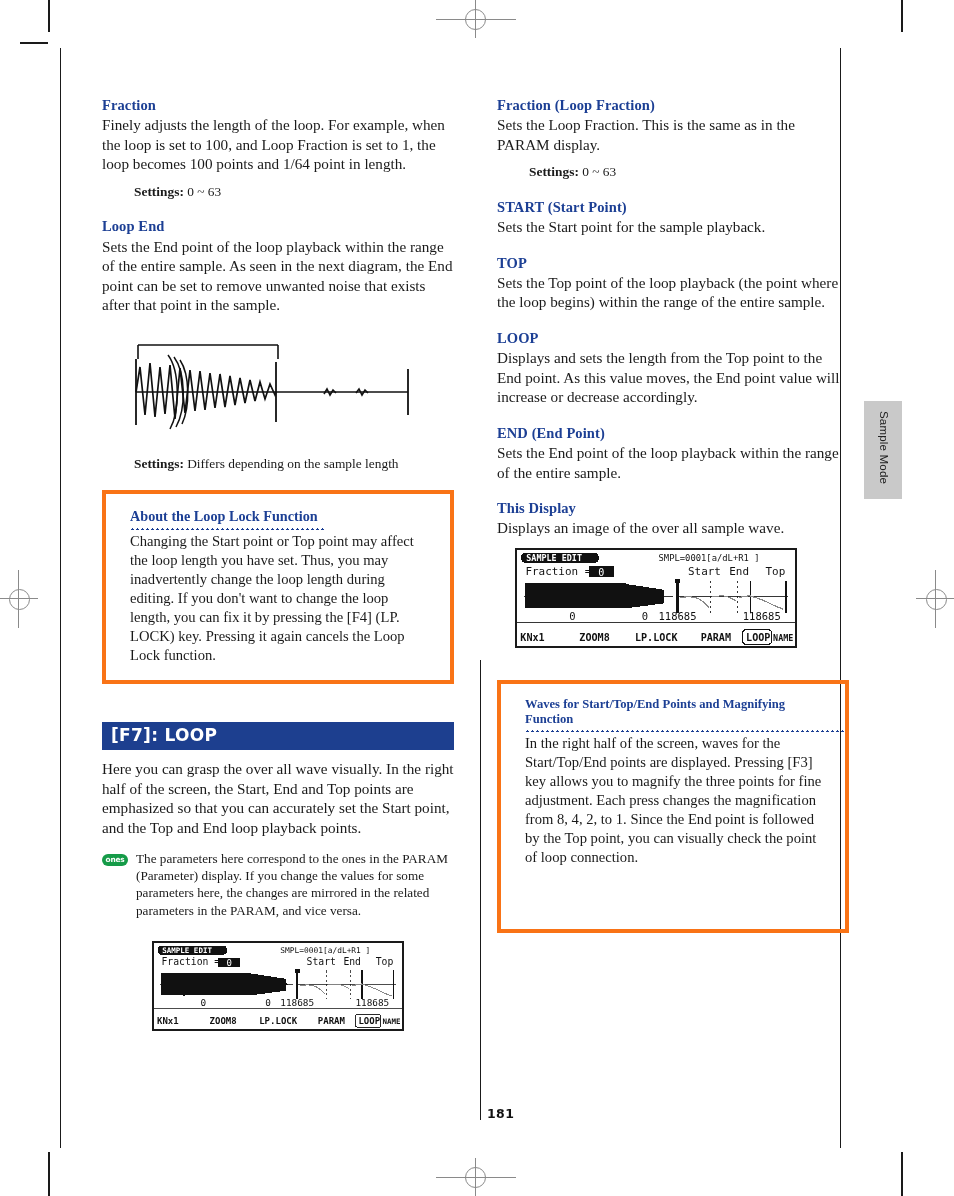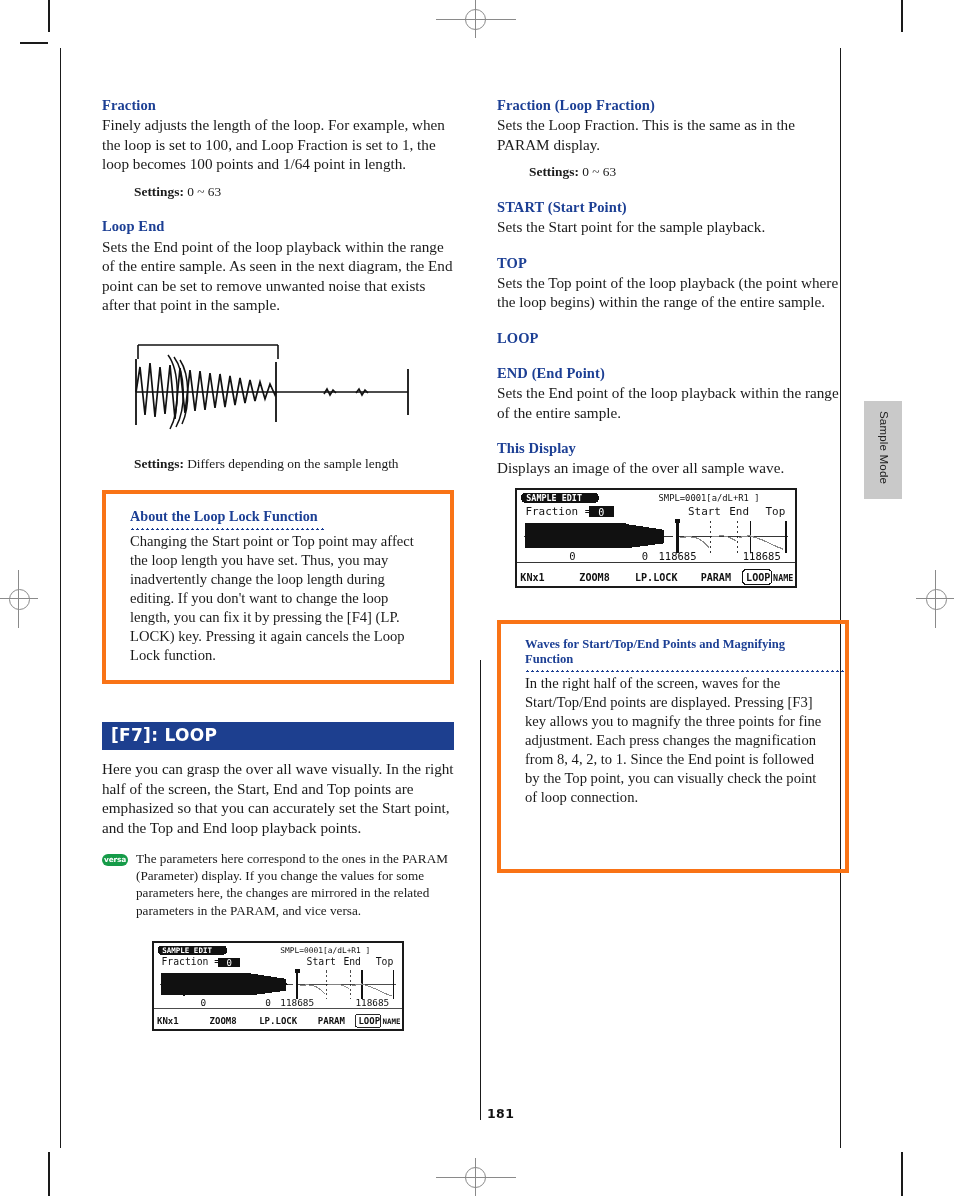--- a/index.html
+++ b/index.html
@@ -160,21 +160,21 @@
   <div class="callout" style="margin-top:18px;">
     <h4>About the Loop Lock Function</h4>
     <div class="dots" style="width:196px;"></div>
     <p>Changing the Start point or Top point may affect the loop length you have set. Thus, you may inadvertently change the loop length during editing. If you don't want to change the loop length, you can fix it by pressing the [F4] (LP. LOCK) key. Pressing it again cancels the Loop Lock function.</p>
   </div>
 
   <div class="banner" style="margin-top:38px;">[F7]: LOOP</div>
   <p class="body" style="margin-top:9px;">Here you can grasp the over all wave visually. In the right half of the screen, the Start, End and Top points are emphasized so that you can accurately set the Start point, and the Top and End loop playback points.</p>
 
   <div class="note-row">
-    <div class="note-badge">versa</div>
+    <div class="note-badge">ones</div>
     <div class="note-text">The parameters here correspond to the ones in the PARAM (Parameter) display. If you change the values for some parameters here, the changes are mirrored in the related parameters in the PARAM, and vice versa.</div>
   </div>
 
   <div style="text-align:center;margin-top:22px;">
     <div class="lcd">
       <svg width="248" height="70" viewBox="0 0 330 92" shape-rendering="crispEdges">
         <rect x="0" y="0" width="330" height="92" fill="#ffffff"></rect>
         <g font-family="'DejaVu Sans Mono',monospace" font-size="11" fill="#111">
           <rect x="5" y="3" width="92" height="12" rx="5" fill="#111"></rect>
           <text x="11" y="13" fill="#fff" font-weight="bold" font-size="10">SAMPLE EDIT</text>
@@ -251,20 +251,21 @@
     <p class="body">Sets the Start point for the sample playback.</p>
   </div>
 
   <div class="blk">
     <h3 class="head">TOP</h3>
     <p class="body">Sets the Top point of the loop playback (the point where the loop begins) within the range of the entire sample.</p>
   </div>
 
   <div class="blk">
     <h3 class="head">LOOP</h3>
+    <p class="body">Displays and sets the length from the Top point to the End point. As this value moves, the End point value will increase or decrease accordingly.</p>
   </div>
 
   <div class="blk">
     <h3 class="head">END (End Point)</h3>
     <p class="body">Sets the End point of the loop playback within the range of the entire sample.</p>
   </div>
 
   <div class="blk" style="margin-bottom:8px;">
     <h3 class="head">This Display</h3>
     <p class="body">Displays an image of the over all sample wave.</p>

